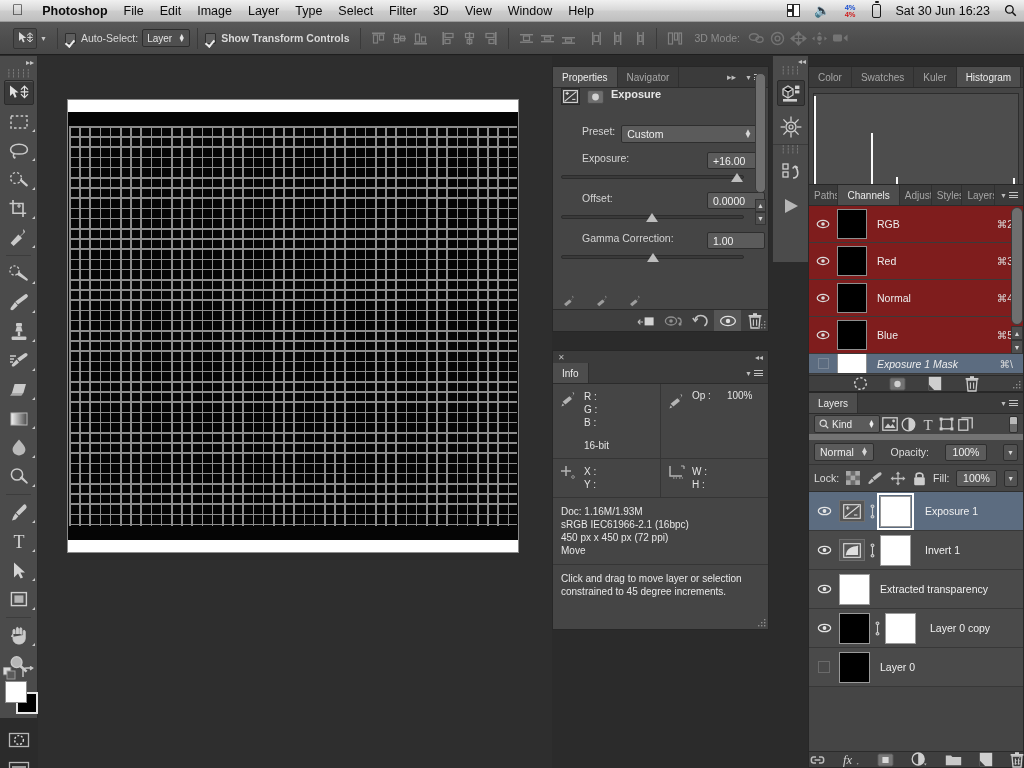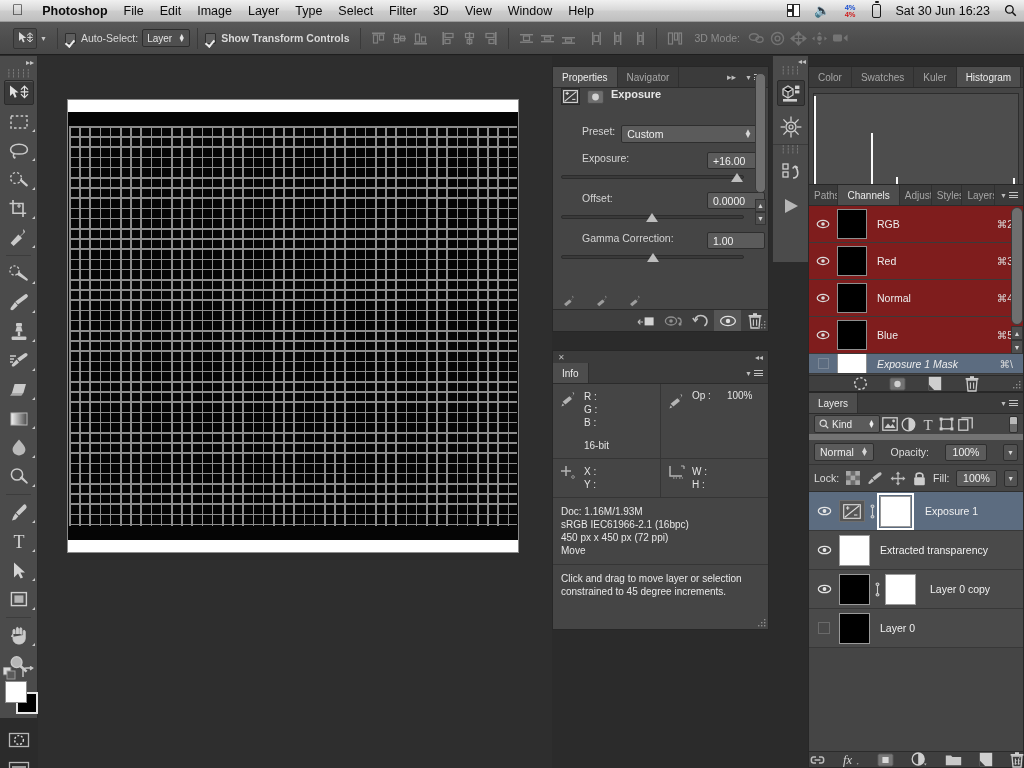--- a/index.html
+++ b/index.html
@@ -1305,20 +1305,42 @@
       </span>
       <span class="lr-link">
         <svg width="9" height="15" viewBox="0 0 9 15">
             <path d="M4.5 1 C6.4 1 6.4 3.4 4.5 3.4 C2.6 3.4 2.6 1 4.5 1 Z M4.5 3.4 V11.6 M4.5 11.6 C6.4 11.6 6.4 14 4.5 14 C2.6 14 2.6 11.6 4.5 11.6 Z" fill="none" stroke="#d2d2d2" stroke-width="1.1"></path>
           </svg>
       </span>
       <span class="lr-mask selected"></span>
       <span class="lr-name" style="padding-left:14px;">Exposure 1</span>
     </div>
 
+    <div class="layer-row">
+      <span class="lr-eye">
+        <svg width="15" height="10" viewBox="0 0 15 10">
+            <ellipse cx="7.5" cy="5" rx="6.2" ry="3.7" fill="none" stroke="#e4e4e4" stroke-width="1.2"></ellipse>
+            <circle cx="7.5" cy="5" r="1.9" fill="#e4e4e4"></circle>
+          </svg>
+      </span>
+      <span class="lr-adj">
+        <svg width="18" height="15" viewBox="0 0 18 15">
+            <rect x="0.7" y="0.7" width="16.6" height="13.6" fill="none" stroke="#dedede" stroke-width="1.1"></rect>
+            <path d="M3 12 L15 3" stroke="#dedede" stroke-width="1.2"></path>
+            <path d="M3 12 C3 6 9 3 15 3 L15 12 Z" fill="#dedede"></path>
+          </svg>
+      </span>
+      <span class="lr-link">
+        <svg width="9" height="15" viewBox="0 0 9 15">
+            <path d="M4.5 1 C6.4 1 6.4 3.4 4.5 3.4 C2.6 3.4 2.6 1 4.5 1 Z M4.5 3.4 V11.6 M4.5 11.6 C6.4 11.6 6.4 14 4.5 14 C2.6 14 2.6 11.6 4.5 11.6 Z" fill="none" stroke="#d2d2d2" stroke-width="1.1"></path>
+          </svg>
+      </span>
+      <span class="lr-mask"></span>
+      <span class="lr-name" style="padding-left:14px;">Invert 1</span>
+    </div>
 
     <div class="layer-row">
       <span class="lr-eye">
         <svg width="15" height="10" viewBox="0 0 15 10">
             <ellipse cx="7.5" cy="5" rx="6.2" ry="3.7" fill="none" stroke="#e4e4e4" stroke-width="1.2"></ellipse>
             <circle cx="7.5" cy="5" r="1.9" fill="#e4e4e4"></circle>
           </svg>
       </span>
       <span class="lr-thumb" style="background:#fff;"></span>
       <span class="lr-name">Extracted transparency</span>

